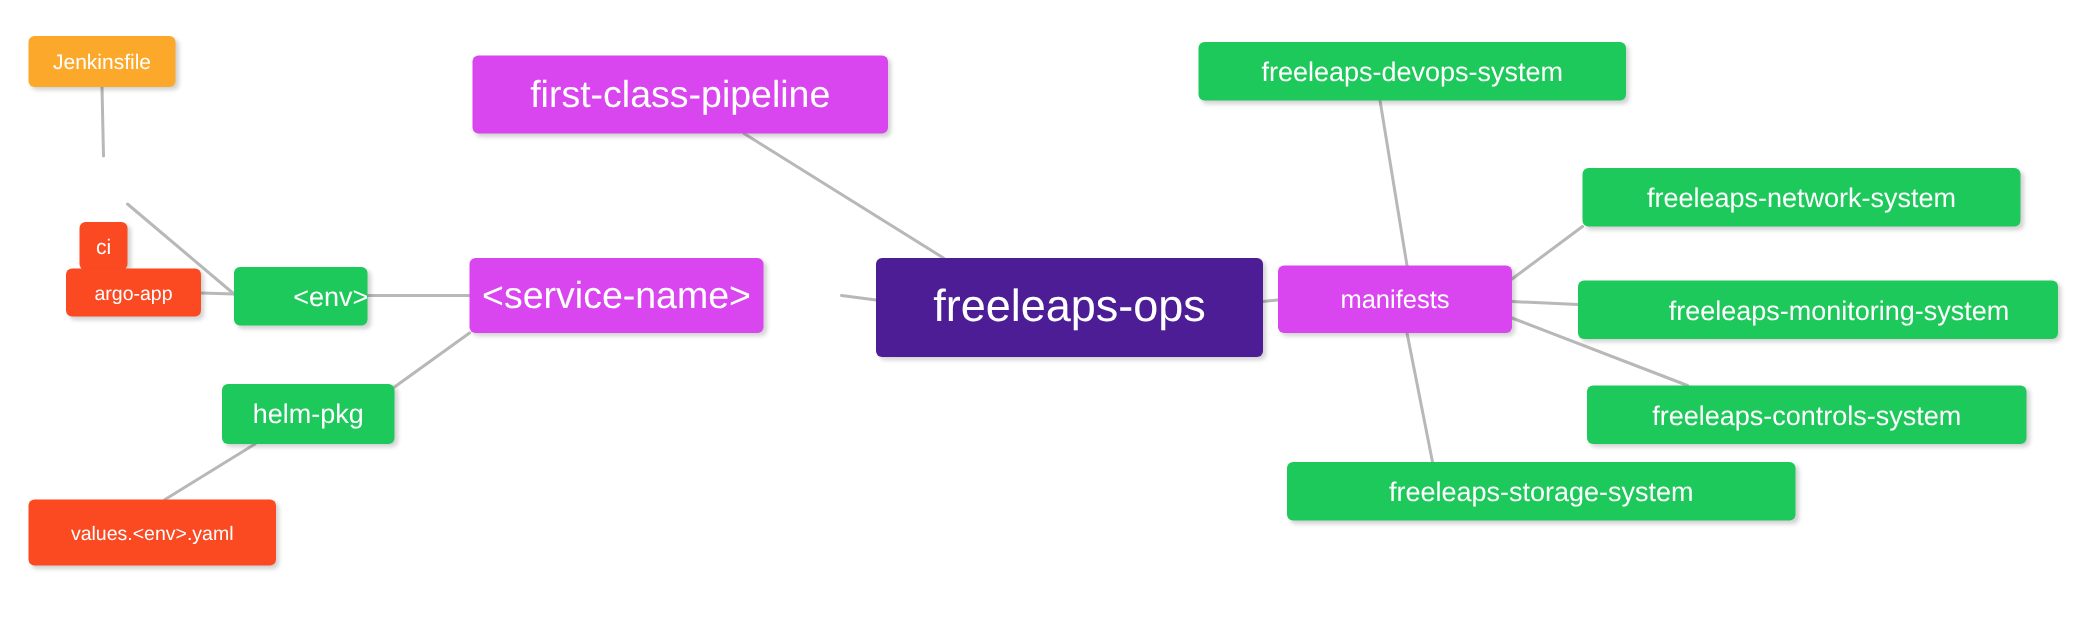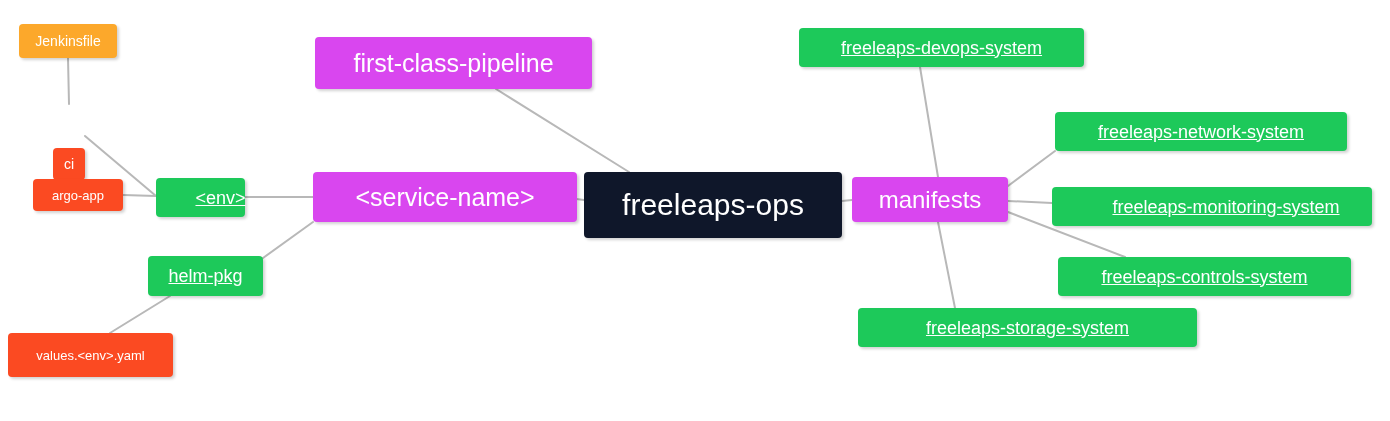--- a/index.html
+++ b/index.html
@@ -38,33 +38,33 @@
     white-space: nowrap;
     line-height: 1;
     box-shadow: 2px 2px 3px rgba(0,0,0,0.18);
     user-select: none;
   }
   .node-label {
     display: block;
     white-space: nowrap;
   }
   
-  .c-root   { background: #0f172a; }
+  .c-root   { background: #4c1d95; }
   .c-blue   { background: #d946ef; }
   .c-green  { background: #1dc95a; }
   .c-red    { background: #fb4a22; }
   .c-amber  { background: #fca82b; }
 
   
   .t-root   { font-size: 30px; }
   .t-l1     { font-size: 25px; }
-  .t-l2     { font-size: 24px; }
-  .t-l3     { font-size: 18px; text-decoration: underline; }
+  .t-l2     { font-size: 17px; }
+  .t-l3     { font-size: 18px; }
   .t-l4     { font-size: 14px; }
-  .t-l5     { font-size: 13px; }
+  .t-l5     { font-size: 13px; margin-left: 11px; }
 </style>
 </head>
 <body>
 
 <div id="mindmap-canvas">
 
   <svg id="edge-layer" viewBox="0 0 1390 421" preserveAspectRatio="none" xmlns="http://www.w3.org/2000/svg">
       <line x1="68" y1="58" x2="69" y2="104" stroke="#b8b8b8" stroke-width="2" stroke-linecap="round"></line>
       <line x1="85" y1="136" x2="156" y2="196" stroke="#b8b8b8" stroke-width="2" stroke-linecap="round"></line>
       <line x1="123" y1="195" x2="156" y2="196" stroke="#b8b8b8" stroke-width="2" stroke-linecap="round"></line>
@@ -78,21 +78,21 @@
       <line x1="1008" y1="186" x2="1055" y2="151" stroke="#b8b8b8" stroke-width="2" stroke-linecap="round"></line>
       <line x1="1008" y1="201" x2="1052" y2="203" stroke="#b8b8b8" stroke-width="2" stroke-linecap="round"></line>
       <line x1="1008" y1="212" x2="1125" y2="257" stroke="#b8b8b8" stroke-width="2" stroke-linecap="round"></line>
       <line x1="938" y1="222" x2="955" y2="308" stroke="#b8b8b8" stroke-width="2" stroke-linecap="round"></line>
     </svg>
 
   <div id="node-layer">
       <div class="node c-root t-root" style="left: 584px; top: 172px; width: 258px; height: 66px;">
         <span class="node-label">freeleaps-ops</span>
       </div>
-      <div class="node c-blue t-l1" style="left: 313px; top: 172px; width: 264px; height: 50px;">
+      <div class="node c-blue t-l1" style="left: 313px; top: 172px; width: 196px; height: 50px;">
         <span class="node-label">&lt;service-name&gt;</span>
       </div>
       <div class="node c-blue t-l1" style="left: 315px; top: 37px; width: 277px; height: 52px;">
         <span class="node-label">first-class-pipeline</span>
       </div>
       <div class="node c-blue t-l2" style="left: 852px; top: 177px; width: 156px; height: 45px;">
         <span class="node-label">manifests</span>
       </div>
       <div class="node c-green t-l3" style="left: 156px; top: 178px; width: 89px; height: 39px; padding-left: 40px;">
         <span class="node-label">&lt;env&gt;</span>

